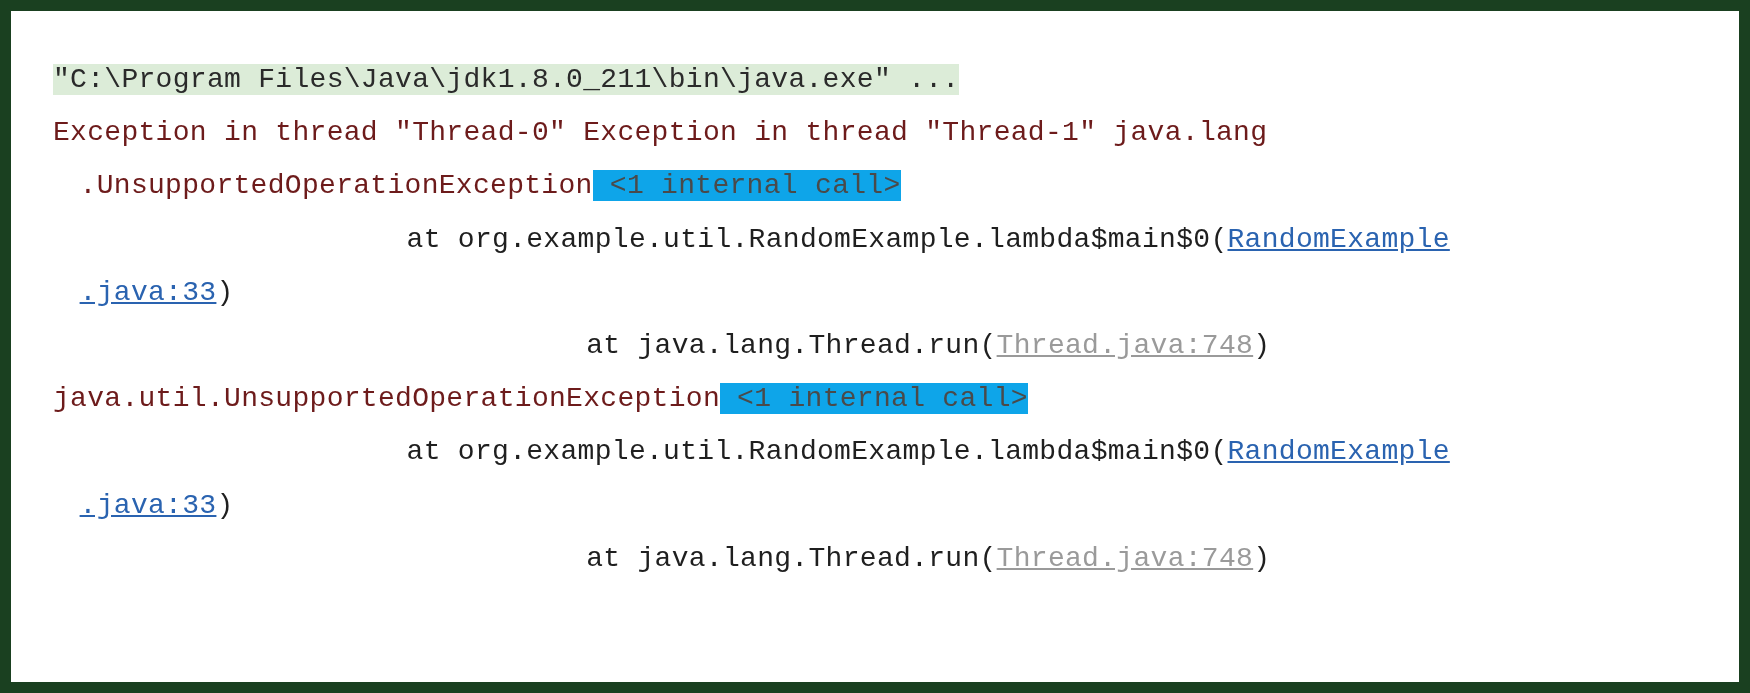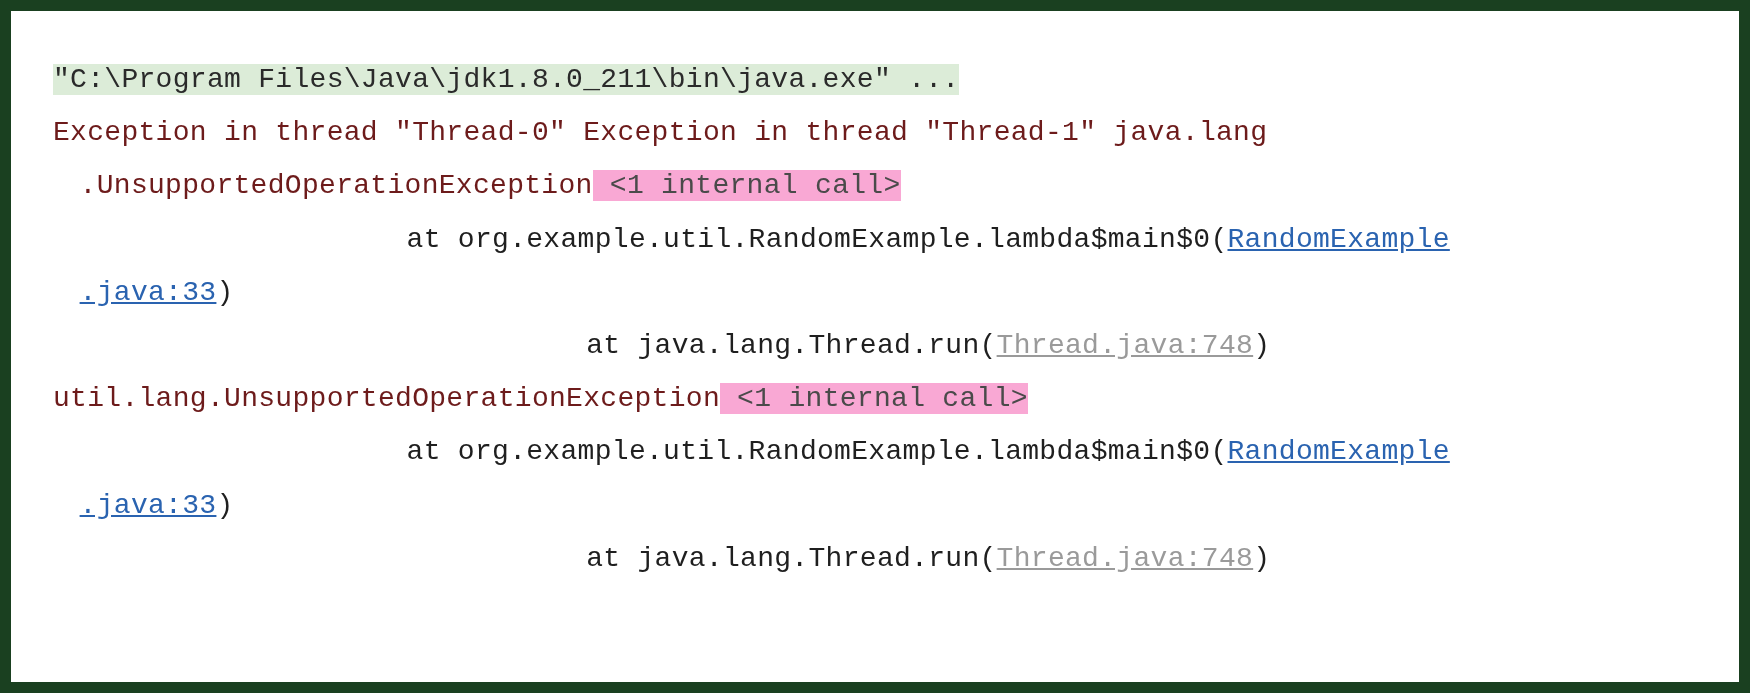--- a/index.html
+++ b/index.html
@@ -20,21 +20,21 @@
       height: 673px;
     }
     .cmd-highlight {
       background: #dcecd8;
       color: #2a2a2a;
     }
     .err {
       color: #6d1b1b;
     }
     .folded {
-      background: #f9a8d4;
+      background: #0ea5e9;
       color: #4a4a4a;
     }
     .link-active {
       color: #2a63b0;
       text-decoration: underline;
       cursor: pointer;
     }
     .link-dim {
       color: #9a9a9a;
       text-decoration: underline;
@@ -53,18 +53,18 @@
 <body>
 
 <div class="console-panel">
   <pre class="console">
       <span class="line"><span class="cmd-highlight">"C:\Program Files\Java\jdk1.8.0_211\bin\java.exe" ...</span></span>
 <span class="line err">Exception in thread "Thread-0" Exception in thread "Thread-1" java.lang</span>
 <span class="indent1"><span class="err">.UnsupportedOperationException</span><span class="folded"> &lt;1 internal call&gt;</span></span>
 <span class="indent2"><span>at </span><span>org.example.util.RandomExample.lambda$main$0</span><span>(</span><span class="link-active">RandomExample</span></span>
 <span class="indent1"><span class="link-active">.java:33</span><span>)</span></span>
 <span class="indent2"><span>at </span><span>java.lang.Thread.run</span><span>(</span><span class="link-dim">Thread.java:748</span><span>)</span></span>
-<span class="line"><span class="err">util.lang.UnsupportedOperationException</span><span class="folded"> &lt;1 internal call&gt;</span></span>
+<span class="line"><span class="err">java.util.UnsupportedOperationException</span><span class="folded"> &lt;1 internal call&gt;</span></span>
 <span class="indent2"><span>at </span><span>org.example.util.RandomExample.lambda$main$0</span><span>(</span><span class="link-active">RandomExample</span></span>
 <span class="indent1"><span class="link-active">.java:33</span><span>)</span></span>
 <span class="indent2"><span>at </span><span>java.lang.Thread.run</span><span>(</span><span class="link-dim">Thread.java:748</span><span>)</span></span>
   </pre>
 </div>
 
 </body></html>

